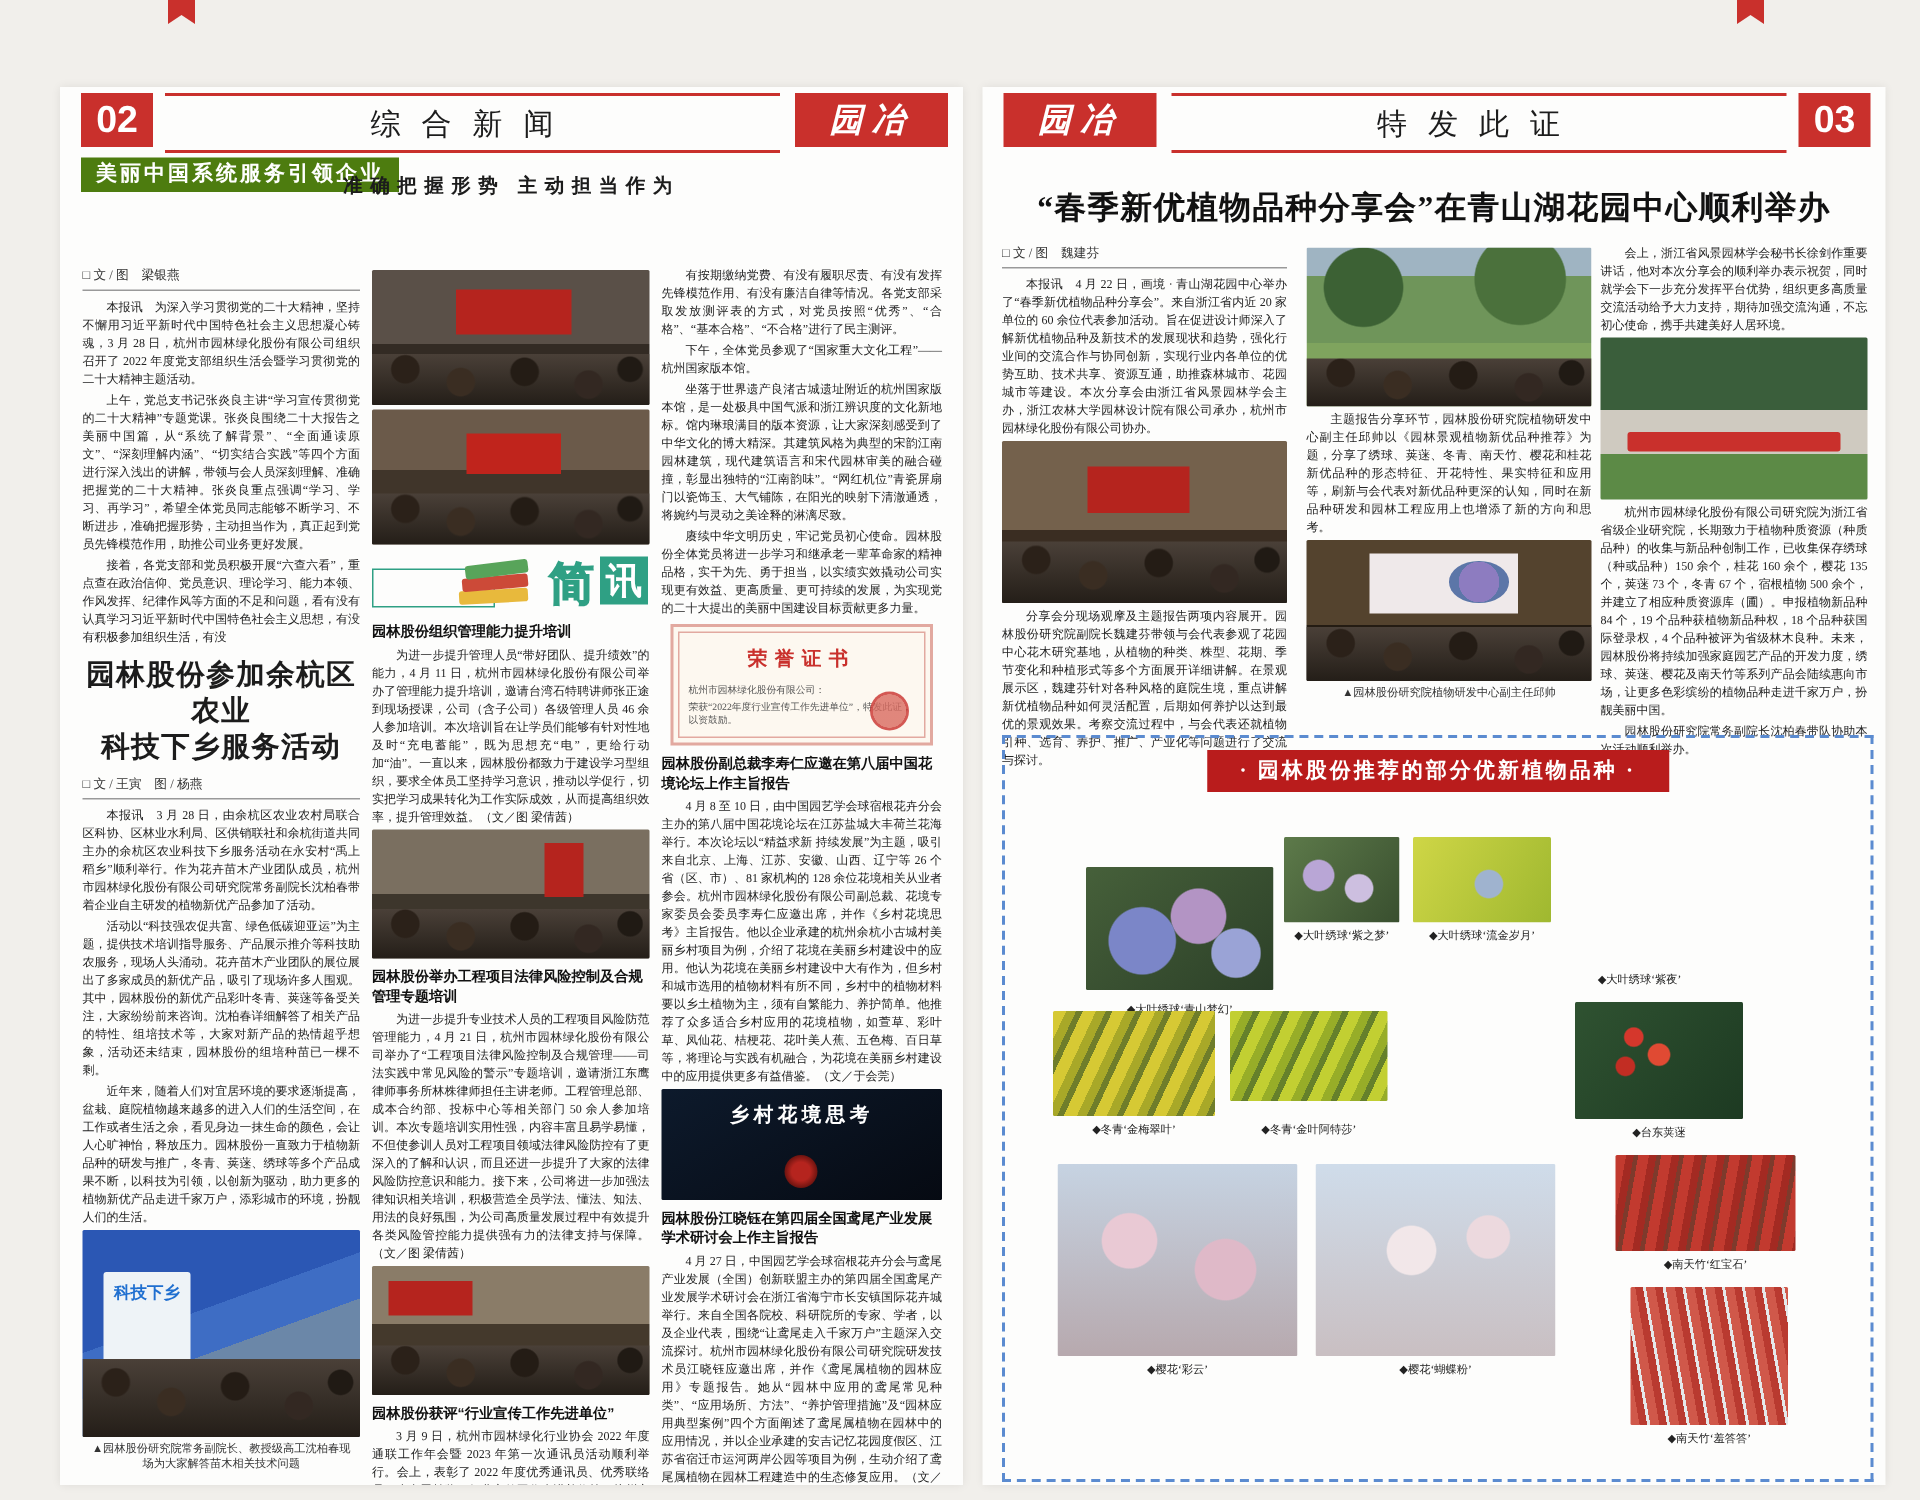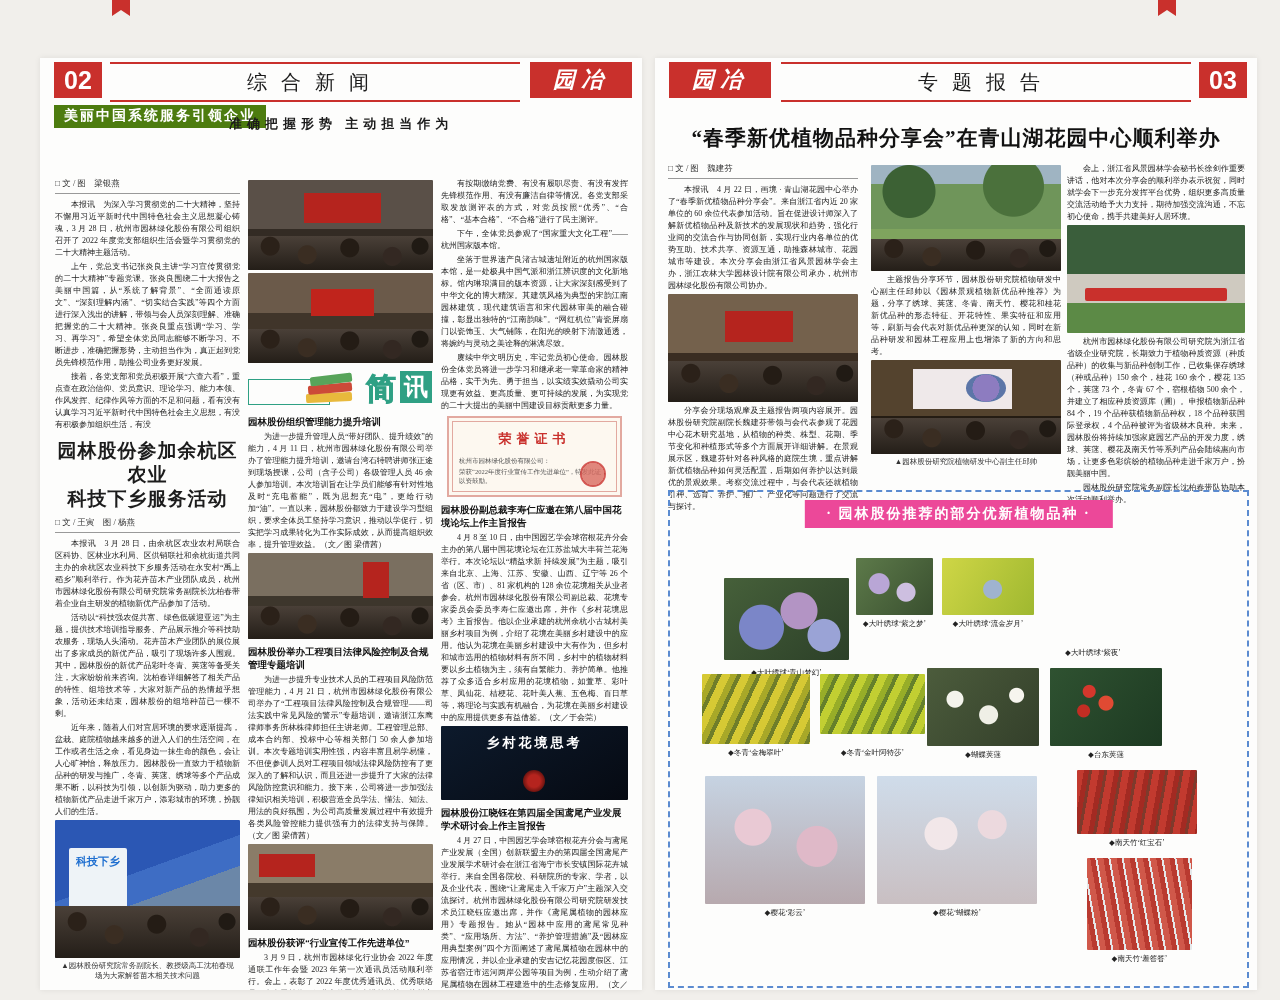--- a/index.html
+++ b/index.html
@@ -44,21 +44,21 @@
   .books{position:absolute;left:52px;top:2px;}
   .jtxt1{position:absolute;left:118px;top:0;font-size:30px;font-weight:bold;color:#2fa084;-webkit-text-stroke:1px #2fa084;}
   .jtxt2{position:absolute;left:152px;top:2px;width:32px;height:32px;background:#2fa084;color:#fff;font-size:24px;font-weight:bold;display:flex;align-items:center;justify-content:center;}
   
   .cert{border:2px solid #e2a9a0;outline:1px solid #e2a9a0;outline-offset:-6px;background:#fdf8f0;padding:12px 10px 8px;margin:4px 6px 6px;position:relative;}
   .cert .ct{text-align:center;color:#c9302c;font-size:13px;font-weight:bold;letter-spacing:5px;margin-bottom:8px;}
   .cert .cl{font-size:6.5px;color:#555;line-height:9px;margin:0 0 2px;}
   .seal{position:absolute;right:14px;bottom:8px;width:26px;height:26px;border-radius:50%;background:radial-gradient(circle,#d96a5f 60%,#c9302c 61%);opacity:.8;}
   
   .recbox{position:absolute;left:13px;top:432px;width:577px;height:494px;border:2px dashed #5b8bd0;}
-  .rectitle{position:absolute;left:50%;transform:translateX(-50%);top:8px;background:#ec4899;color:#fff;font-size:14px;font-weight:bold;letter-spacing:2px;padding:5px 22px;white-space:nowrap;}
+  .rectitle{position:absolute;left:50%;transform:translateX(-50%);top:8px;background:#b91c1c;color:#fff;font-size:14px;font-weight:bold;letter-spacing:2px;padding:5px 22px;white-space:nowrap;}
   .plant{position:absolute;}
   .plant .pimg{width:100%;height:100%;border-radius:1px;}
   .pcap{position:absolute;left:-30px;right:-30px;text-align:center;font-size:7.5px;color:#222;}
   
   .g-hy1{background:radial-gradient(circle at 30% 60%,#7b86c8 22px,transparent 23px),radial-gradient(circle at 60% 40%,#b394c4 18px,transparent 19px),radial-gradient(circle at 80% 70%,#9aa3d6 16px,transparent 17px),linear-gradient(140deg,#46603a,#2c4028);}
   .g-hy2{background:radial-gradient(circle at 30% 45%,#b9a6d6 10px,transparent 11px),radial-gradient(circle at 65% 60%,#cdbfe0 9px,transparent 10px),linear-gradient(130deg,#5d7a4a,#394f2f);}
   .g-hy3{background:radial-gradient(circle at 55% 55%,#9fb3cf 9px,transparent 10px),linear-gradient(120deg,#cfd646,#9fb830);}
   .g-hy4{background:radial-gradient(circle at 30% 35%,#d2a9cf 16px,transparent 17px),radial-gradient(circle at 65% 55%,#c livianone 0,transparent 0),radial-gradient(circle at 70% 50%,#bf9cc8 18px,transparent 19px),linear-gradient(140deg,#8d7f92,#55604a);}
   .g-holly{background:repeating-linear-gradient(115deg,#d6c934 0 8px,#a8a828 8px 14px,#6f7d2a 14px 18px);}
   .g-vib1{background:radial-gradient(circle at 25% 40%,#f4f3ec 8px,transparent 9px),radial-gradient(circle at 55% 60%,#efefe6 9px,transparent 10px),radial-gradient(circle at 80% 35%,#f6f5ee 7px,transparent 8px),linear-gradient(130deg,#4c5c3c,#333f2a);}
@@ -167,21 +167,21 @@
       </div>
       <div class="btitle">园林股份江晓钰在第四届全国鸢尾产业发展学术研讨会上作主旨报告</div>
       <p class="bp">4 月 27 日，中国园艺学会球宿根花卉分会与鸢尾产业发展（全国）创新联盟主办的第四届全国鸢尾产业发展学术研讨会在浙江省海宁市长安镇国际花卉城举行。来自全国各院校、科研院所的专家、学者，以及企业代表，围绕“让鸢尾走入千家万户”主题深入交流探讨。杭州市园林绿化股份有限公司研究院研发技术员江晓钰应邀出席，并作《鸢尾属植物的园林应用》专题报告。她从“园林中应用的鸢尾常见种类”、“应用场所、方法”、“养护管理措施”及“园林应用典型案例”四个方面阐述了鸢尾属植物在园林中的应用情况，并以企业承建的安吉记忆花园度假区、江苏省宿迁市运河两岸公园等项目为例，生动介绍了鸢尾属植物在园林工程建造中的生态修复应用。（文／江晓钰 图／郑月华）</p>
 
     </div>
   </section>
 
   <section class="page" id="pageR">
     <div class="hdr">
       <div class="redbox logobox" style="left:0;">园冶</div>
-      <div class="band" style="left:112px;right:56px;">专题报告</div>
+      <div class="band" style="left:112px;right:56px;">特发此证</div>
       <div class="redbox numbox" style="right:0;">03</div>
     </div>
     <div class="mainheadR">“春季新优植物品种分享会”在青山湖花园中心顺利举办</div>
 
     <div class="col" style="left:13px;top:105px;width:190px;">
       <p class="byline">□ 文 / 图　魏建芬</p>
       <p class="bp">本报讯　4 月 22 日，画境 · 青山湖花园中心举办了“春季新优植物品种分享会”。来自浙江省内近 20 家单位的 60 余位代表参加活动。旨在促进设计师深入了解新优植物品种及新技术的发展现状和趋势，强化行业间的交流合作与协同创新，实现行业内各单位的优势互助、技术共享、资源互通，助推森林城市、花园城市等建设。本次分享会由浙江省风景园林学会主办，浙江农林大学园林设计院有限公司承办，杭州市园林绿化股份有限公司协办。</p>
       <div class="ph g-meetL" style="height:108px;">
         <div class="screen" style="left:30%;top:16%;width:36%;height:28%;"></div>
         <div class="heads"></div>
@@ -233,24 +233,20 @@
       </div>
 
       <div class="plant" style="left:32px;top:182px;width:108px;height:70px;">
         <div class="pimg g-holly"></div>
         <div class="pcap" style="top:74px;">◆冬青‘金梅翠叶’</div>
       </div>
       <div class="plant" style="left:150px;top:182px;width:105px;height:60px;">
         <div class="pimg g-holly" style="filter:hue-rotate(8deg);"></div>
         <div class="pcap" style="top:74px;">◆冬青‘金叶阿特莎’</div>
       </div>
-      <div class="plant" style="left:257px;top:176px;width:112px;height:78px;">
-        <div class="pimg g-vib1"></div>
-        <div class="pcap" style="top:82px;">◆蝴蝶荚蒾</div>
-      </div>
       <div class="plant" style="left:380px;top:176px;width:112px;height:78px;">
         <div class="pimg g-vib2"></div>
         <div class="pcap" style="top:82px;">◆台东荚蒾</div>
       </div>
 
       <div class="plant" style="left:407px;top:278px;width:120px;height:64px;">
         <div class="pimg g-nan1"></div>
         <div class="pcap" style="top:68px;">◆南天竹‘红宝石’</div>
       </div>
       <div class="plant" style="left:35px;top:284px;width:160px;height:128px;">

